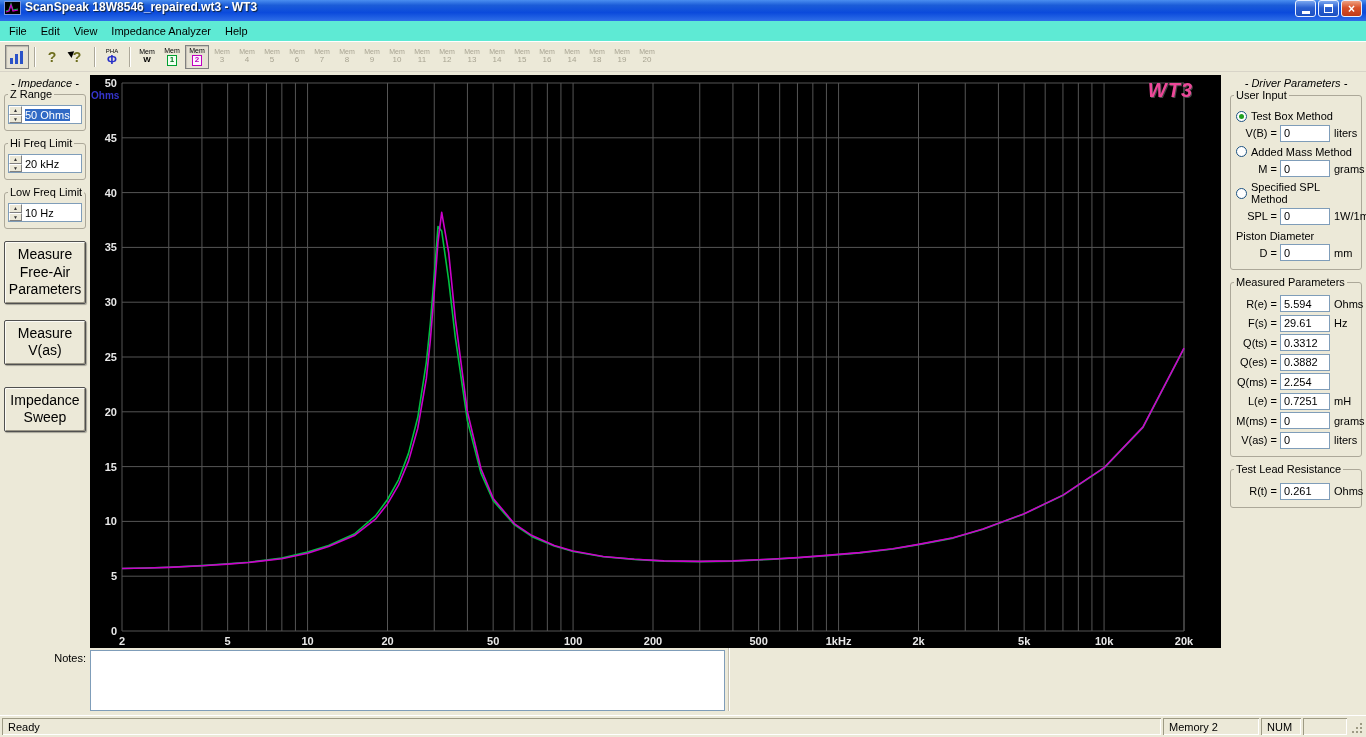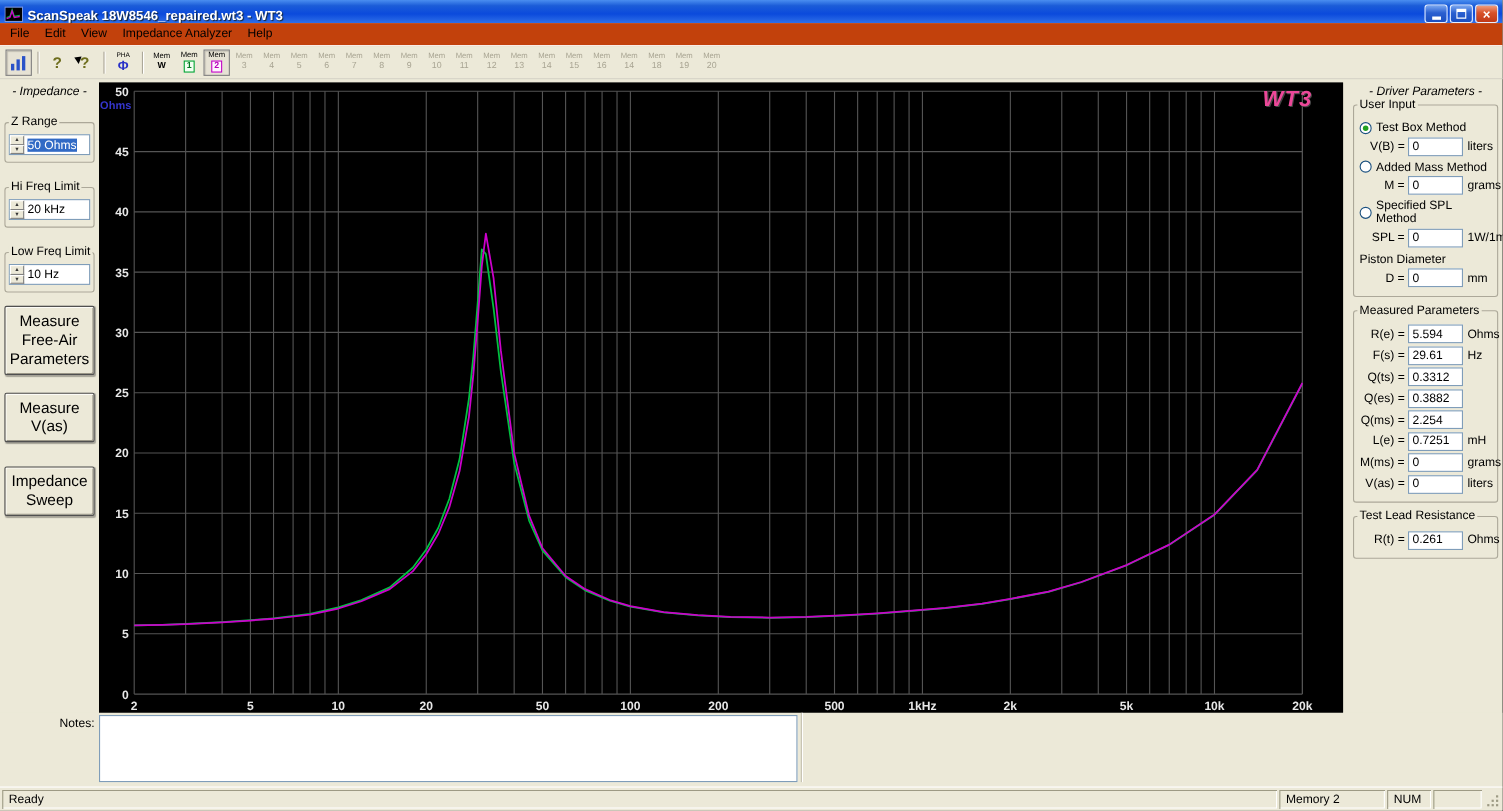--- a/index.html
+++ b/index.html
@@ -3,33 +3,33 @@
 <meta charset="utf-8">
 <style>
   *{box-sizing:border-box;}
   html,body{margin:0;padding:0;}
   body{width:1366px;height:737px;position:relative;background:#ECE9D8;
        font-family:"Liberation Sans",sans-serif;font-size:11px;color:#000;overflow:hidden;}
 
   
   .titlebar{position:absolute;left:0;top:0;width:1366px;height:21px;
     background:linear-gradient(180deg,#4a8ef0 0%,#1b5cd8 25%,#0b4adc 60%,#2f6fe8 100%);
-    display:flex;align-items:flex-end;padding:0 2px;color:#fff;}
+    display:flex;align-items:flex-start;padding:0 2px;color:#fff;}
   .app-icon{width:17px;height:16px;margin:0 4px 0 2px;flex:0 0 auto;}
   .title-text{font-size:12px;font-weight:bold;text-shadow:1px 1px 1px #123;flex:1;white-space:nowrap;}
   .winbtns{display:flex;gap:2px;margin-right:2px;}
   .winbtn{width:21px;height:17px;border-radius:3px;border:1px solid #e8f0ff;display:flex;align-items:center;justify-content:center;
     background:linear-gradient(180deg,#7aa7f0,#2a5fd0 45%,#1b4fc0);color:#fff;}
   .winbtn.close{background:linear-gradient(180deg,#f0a080,#d8512a 45%,#c03a18);}
   .minglyph{width:8px;height:3px;background:#fff;margin-top:8px;}
   .maxglyph{width:9px;height:9px;border:1px solid #fff;border-top-width:3px;}
   .closeglyph{font-weight:bold;font-size:12px;line-height:1;}
 
   
-  .menubar{position:absolute;left:0;top:21px;width:1366px;height:21px;background:#c2410c;
+  .menubar{position:absolute;left:0;top:21px;width:1366px;height:21px;background:#5eead4;
     display:flex;align-items:center;padding-left:2px;border-bottom:1px solid #fff;}
   .menu-item{padding:3px 7px;cursor:default;}
 
   
   .toolbar{position:absolute;left:0;top:42px;width:1366px;height:30px;background:#ECE9D8;
     display:flex;align-items:center;padding-left:5px;gap:1px;border-bottom:1px solid #d8d4c8;}
   .tbtn{height:24px;min-width:24px;display:flex;flex-direction:column;align-items:center;justify-content:center;
     border:1px solid transparent;cursor:default;}
   .tbtn.checked{background:#e6e2d4;border:1px solid #808080;box-shadow:inset 1px 1px 1px rgba(0,0,0,.2);}
   .tsep{width:1px;height:20px;background:#aca899;margin:0 4px;box-shadow:1px 0 0 #fff;flex:0 0 auto;}
@@ -43,21 +43,21 @@
   .mem-top{font-size:7px;}
   .mem-num{font-size:8px;font-weight:bold;}
   .mem-btn.disabled .mem-top,.mem-btn.disabled .mem-num{color:#a8a492;font-weight:normal;}
   .mem-btn.mem-1 .mem-num{color:#007a20;border:1px solid #00a030;padding:0 2px;background:#f2fff2;}
   .mem-btn.mem-2 .mem-num{color:#b800b8;border:1px solid #c000c0;padding:0 2px;background:#fff2ff;}
   .mem-btn.pressed{border:1px solid #808080;background:#e6e2d4;box-shadow:inset 1px 1px 1px rgba(0,0,0,.15);}
 
   
   .left-panel{position:absolute;left:0;top:72px;width:90px;height:576px;padding:2px 3px;}
   .panel-title{text-align:center;margin:3px 0 4px;white-space:nowrap;font-style:italic;}
-  .groupbox{position:relative;border:1px solid #aca899;border-radius:3px;margin:22px 1px 12px;padding:10px 3px 6px;}
+  .groupbox{position:relative;border:1px solid #aca899;border-radius:3px;margin:5px 1px 12px;padding:10px 3px 6px;}
   .gb-title{position:absolute;top:-7px;left:3px;background:#ECE9D8;padding:0 2px;white-space:nowrap;}
   .spinfield{display:flex;align-items:stretch;height:19px;border:1px solid #7f9db9;background:#fff;}
   .spinner{width:13px;display:flex;flex-direction:column;flex:0 0 auto;}
   .spin-cell{flex:1;display:flex;align-items:center;justify-content:center;font-size:5px;background:#ECE9D8;
     border:1px solid #fff;border-right-color:#808080;border-bottom-color:#808080;color:#333;}
   .spinval{flex:1;display:flex;align-items:center;padding-left:3px;white-space:nowrap;overflow:hidden;}
   .spinval .sel{background:#316ac5;color:#fff;}
   .cmd-btn{display:flex;align-items:center;justify-content:center;text-align:center;width:82px;margin:0 auto;
     background:#ECE9D8;border:1px solid #505050;border-radius:2px;
     box-shadow:inset 1px 1px 0 #fcfbf6,inset -1px -1px 0 #9a9687,1px 1px 1px rgba(0,0,0,.3);

